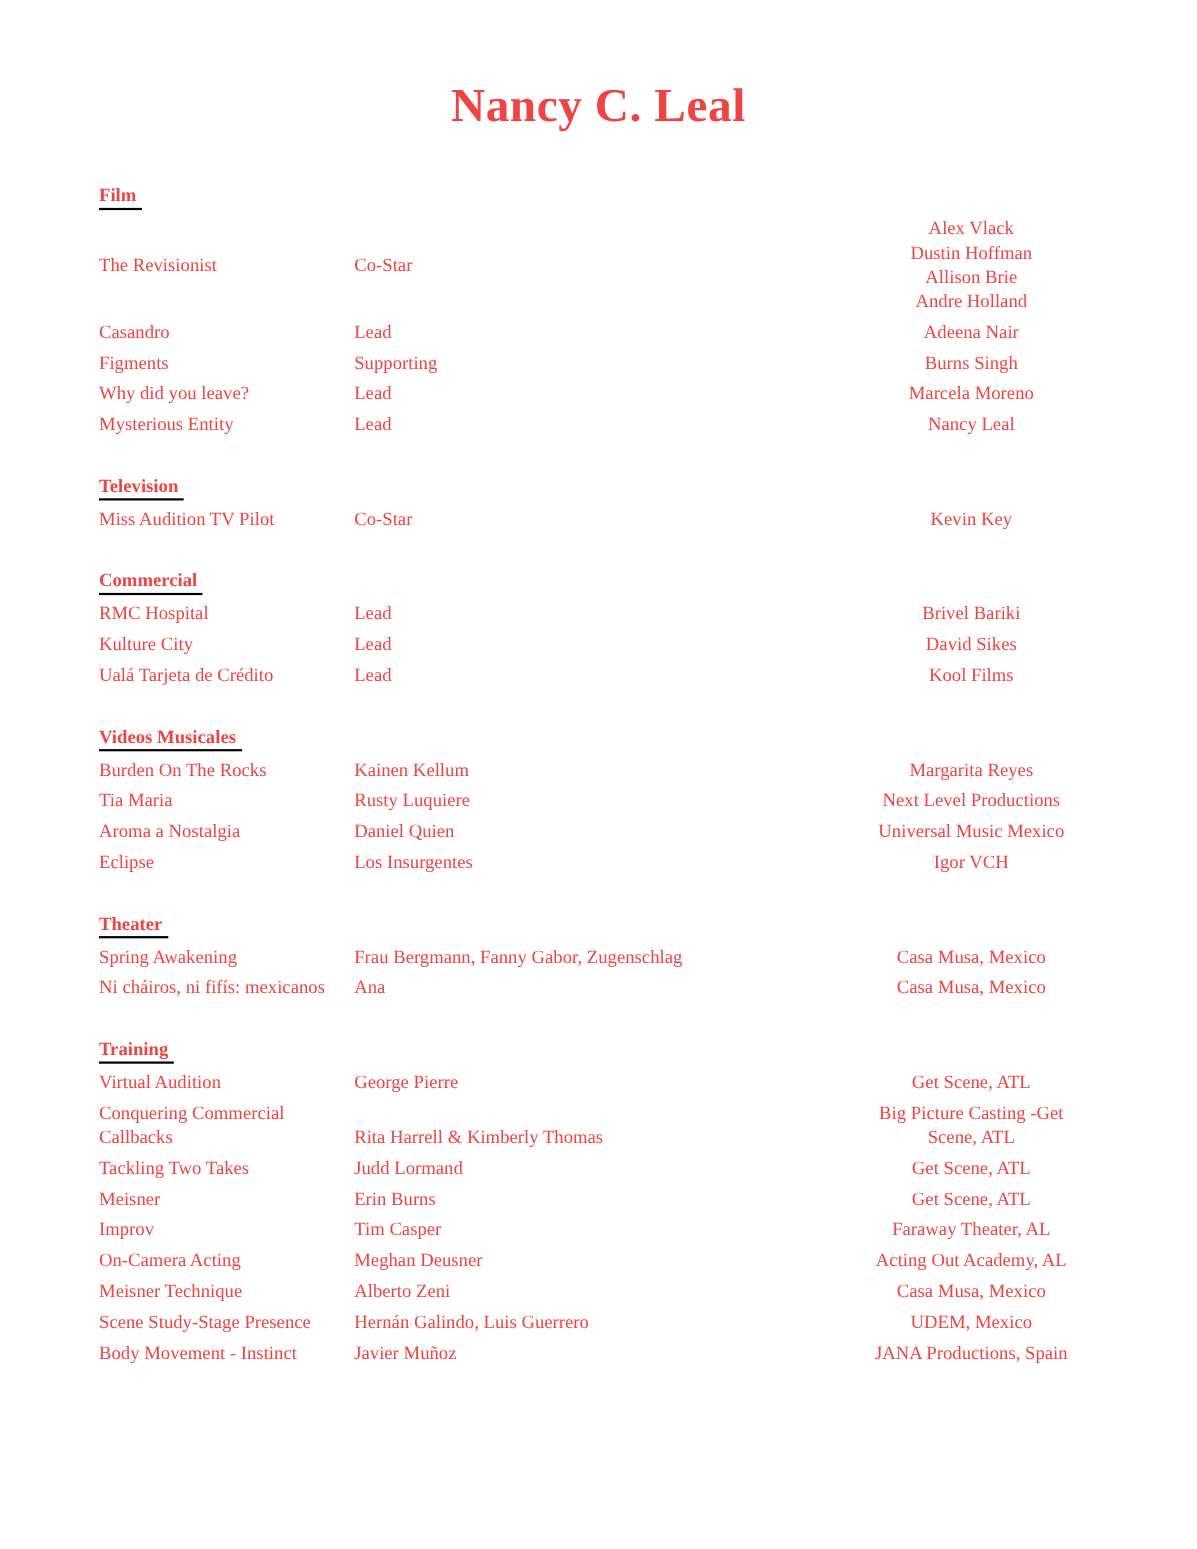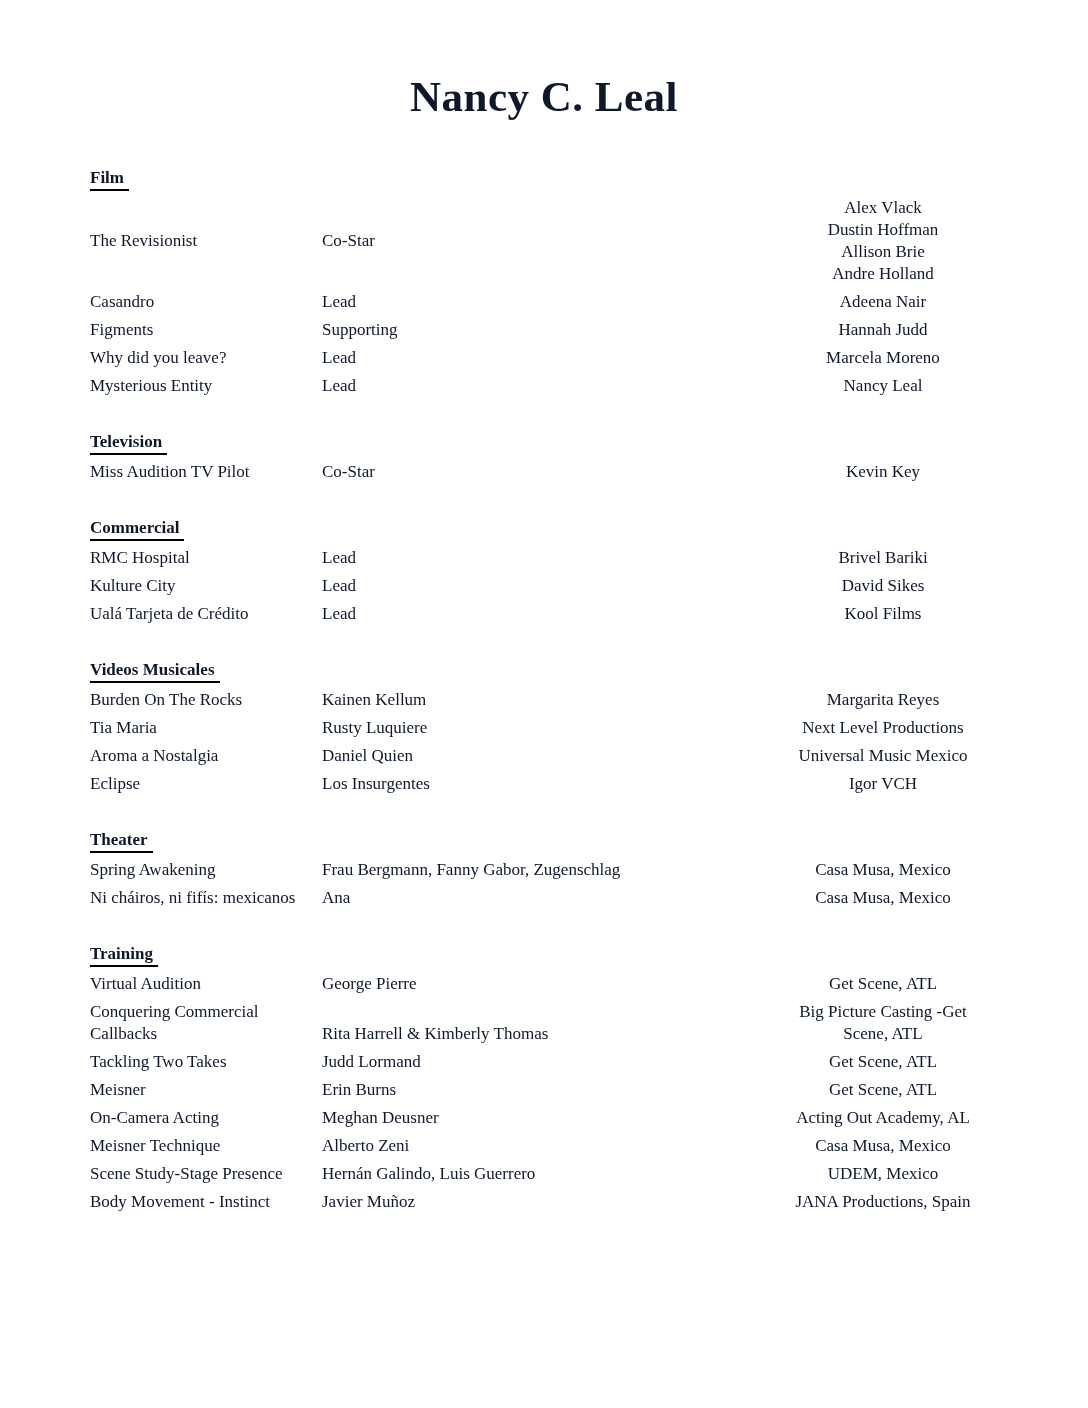--- a/index.html
+++ b/index.html
@@ -6,21 +6,21 @@
     margin: 0;
     padding: 0;
     background: #ffffff;
   }
   .page {
     position: relative;
     width: 1088px;
     height: 1408px;
     margin: 0 auto;
     background: #ffffff;
-    color: #0f172a;
+    color: #ef4444;
     font-family: "Liberation Serif", "DejaVu Serif", serif;
     font-size: 17px;
     overflow: hidden;
     box-sizing: border-box;
   }
   .title {
     margin: 0;
     padding-top: 72px;
     text-align: center;
     font-size: 43px;
@@ -92,21 +92,21 @@
 
   <tr class="credit-row">
     <td class="c1">Casandro</td>
     <td class="c2">Lead</td>
     <td class="c3">Adeena Nair</td>
   </tr>
 
   <tr class="credit-row">
     <td class="c1">Figments</td>
     <td class="c2">Supporting</td>
-    <td class="c3">Hannah Judd</td>
+    <td class="c3">Burns Singh</td>
   </tr>
 
   <tr class="credit-row">
     <td class="c1">Why did you leave?</td>
     <td class="c2">Lead</td>
     <td class="c3">Marcela Moreno</td>
   </tr>
 
   <tr class="credit-row">
     <td class="c1">Mysterious Entity</td>
@@ -265,20 +265,25 @@
     <td class="c2">Judd Lormand</td>
     <td class="c3">Get Scene, ATL</td>
   </tr>
 
   <tr class="credit-row">
     <td class="c1">Meisner</td>
     <td class="c2">Erin Burns</td>
     <td class="c3">Get Scene, ATL</td>
   </tr>
 
+  <tr class="credit-row">
+    <td class="c1">Improv</td>
+    <td class="c2">Tim Casper</td>
+    <td class="c3">Faraway Theater, AL</td>
+  </tr>
 
   <tr class="credit-row">
     <td class="c1">On-Camera Acting</td>
     <td class="c2">Meghan Deusner</td>
     <td class="c3">Acting Out Academy, AL</td>
   </tr>
 
   <tr class="credit-row">
     <td class="c1">Meisner Technique</td>
     <td class="c2">Alberto Zeni</td>

